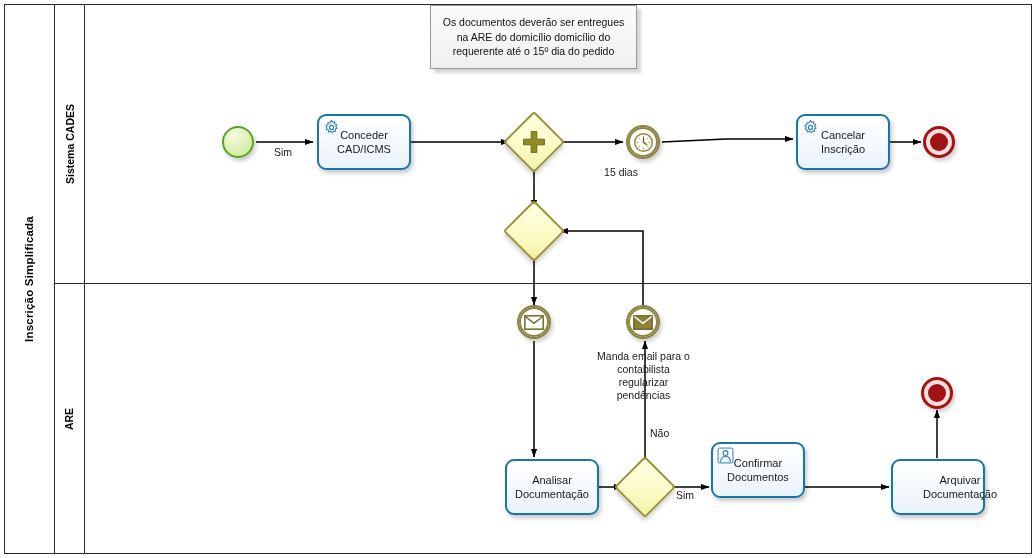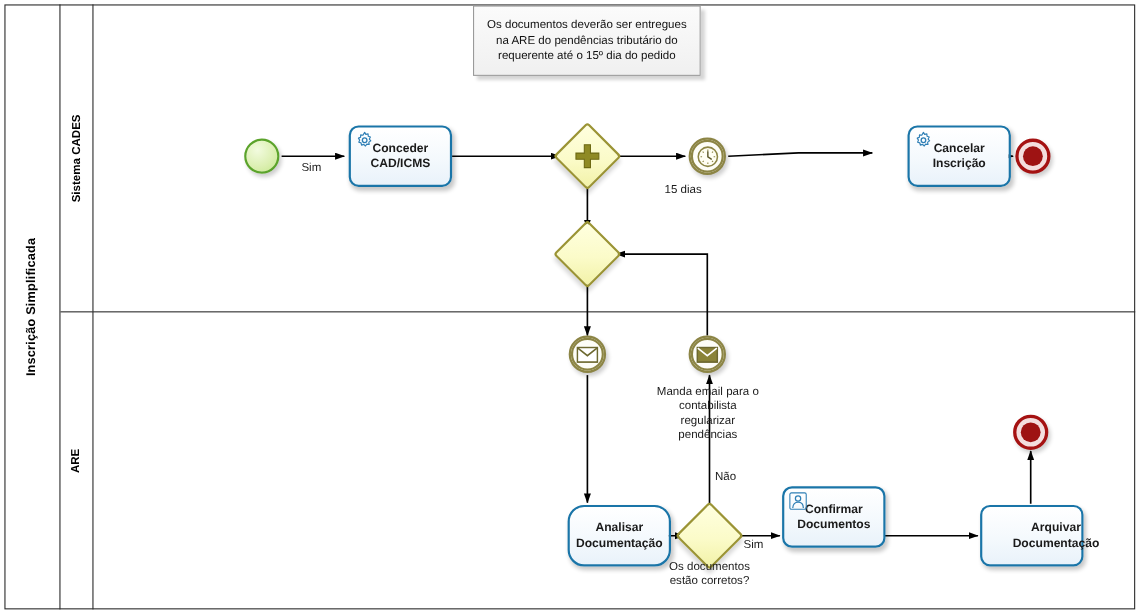--- a/index.html
+++ b/index.html
@@ -22,21 +22,21 @@
   
   #wires{position:absolute;left:0;top:0;width:1036px;height:558px;pointer-events:none;}
 
   
   .node{position:absolute;box-sizing:border-box;}
 
   .task{width:94px;height:56px;border:2px solid #1a75a8;border-radius:9px;
         background:linear-gradient(180deg,#ffffff 0%,#f4f9fd 55%,#e9f2fa 100%);
         box-shadow:2px 3px 4px rgba(0,0,0,.22);
         display:flex;align-items:center;justify-content:center;text-align:center;}
-  .task .lbl{font-size:11px;color:#1b1b1b;line-height:14px;padding:0 3px;font-weight:bold;}
+  .task .lbl{font-size:11px;color:#1b1b1b;line-height:14px;padding:0 3px;}
   .task .tico{position:absolute;left:4px;top:3px;width:17px;height:17px;}
 
   .evt{border-radius:50%;box-shadow:2px 3px 4px rgba(0,0,0,.2);}
   .evt.start{width:32px;height:32px;border:2.5px solid #5ba32b;
              background:radial-gradient(circle at 36% 30%,#f2fbdf 0%,#ddf0b4 55%,#c7e78e 100%);}
   .evt.end{width:32px;height:32px;border:3.5px solid #a51212;background:#f4dede;
            display:flex;align-items:center;justify-content:center;}
   .evt.end i{display:block;width:18px;height:18px;border-radius:50%;background:#9e1313;}
 
   .evt.interm{width:34px;height:34px;border:2px solid #8c8545;background:#fdfdf4;
@@ -138,34 +138,34 @@
     <div class="inner">
       <svg width="21" height="21" viewBox="0 0 24 24">
         <circle cx="12" cy="12" r="10" fill="#fffef3" stroke="#8c8545" stroke-width="1.6"></circle>
         <path d="M12 4.4v1.6M19.6 12h-1.6M12 19.6v-1.6M4.4 12h1.6M17.4 6.6l-1.1 1.1M17.4 17.4l-1.1-1.1M6.6 17.4l1.1-1.1M6.6 6.6l1.1 1.1" stroke="#8c8545" stroke-width="1.1"></path>
         <path d="M12 6.8V12l3.6 2.4" stroke="#5e5a2c" stroke-width="1.5" fill="none" stroke-linecap="round"></path>
       </svg>
     </div>
   </div>
   <div class="evtlbl" style="left:581px;top:166px;width:80px;">15 dias</div>
 
-  <div class="node task" style="left:796px;top:114px;margin-left:29px;">
+  <div class="node task" style="left:796px;top:114px;">
     <svg class="tico" viewBox="0 0 24 24">
       <path d="M12 8.2a3.8 3.8 0 1 0 0 7.6 3.8 3.8 0 0 0 0-7.6zm0 1.7a2.1 2.1 0 1 1 0 4.2 2.1 2.1 0 0 1 0-4.2z" fill="#2f7fb5"></path>
       <path d="M12 1.9l1.5 2.6 2.9-.6.2 3 2.8 1-1.4 2.6 1.9 2.3-2.5 1.6.4 3-3-.4-1.8 2.4-2.1-2.1-2.9 1-.6-2.9-2.9-.8 1.1-2.8-1.6-2.5 2.8-1.1.1-3 2.9.4z" fill="none" stroke="#2f7fb5" stroke-width="1.5" stroke-linejoin="round"></path>
     </svg>
     <div class="lbl">Cancelar Inscrição</div>
   </div>
 
   <div class="node evt end" style="left:923px;top:126px;">
       <i></i>
     </div>
 
   <div class="annot" style="left:430px;top:5px;">
-    <div class="lbl">Os documentos deverão ser entregues na ARE do pendências tributário do requerente até o 15º dia do pedido</div>
+    <div class="lbl">Os documentos deverão ser entregues na ARE do domicílio domicílio do requerente até o 15º dia do pedido</div>
   </div>
 
   <div class="node gw" style="left:512px;top:209px;">
     <div class="mk"></div>
   </div>
 
   <div class="node evt interm" style="left:517px;top:305px;">
     <div class="inner">
       <svg width="20" height="15" viewBox="0 0 24 18">
         <rect x="1" y="1" width="22" height="16" fill="#ffffff" stroke="#6d6930" stroke-width="1.8"></rect>
@@ -177,28 +177,27 @@
   <div class="node evt interm" style="left:626px;top:305px;">
     <div class="inner">
       <svg width="20" height="15" viewBox="0 0 24 18">
         <rect x="1" y="1" width="22" height="16" fill="#8a8338" stroke="#6d6930" stroke-width="1.8"></rect>
         <path d="M1.6,1.8 L12,10 L22.4,1.8" fill="none" stroke="#ffffff" stroke-width="1.8"></path>
       </svg>
     </div>
   </div>
   <div class="evtlbl" style="left:591px;top:350px;width:105px;">Manda email para o contabilista regularizar pendências</div>
 
-  <div class="node task" style="left:516px;top:459px;border-radius:15px;">
+  <div class="node task" style="left:505px;top:459px;">
     <div class="lbl">Analisar Documentação</div>
   </div>
 
   <div class="node gw" style="left:623px;top:465px;">
     <div class="mk"></div>
   </div>
-  <div class="evtlbl" style="left:594px;top:509px;width:102px;">Os documentos estão corretos?</div>
   <div class="flowlbl" style="left:650px;top:427px;">Não</div>
   <div class="flowlbl" style="left:676px;top:489px;">Sim</div>
 
   <div class="node task" style="left:711px;top:442px;">
     <svg class="tico" viewBox="0 0 24 24">
       <rect x="1.5" y="1.5" width="21" height="21" rx="2" fill="none" stroke="#2f7fb5" stroke-width="1.4"></rect>
       <circle cx="12" cy="8.6" r="3.4" fill="none" stroke="#2f7fb5" stroke-width="1.6"></circle>
       <path d="M5.2,21 C5.2,15.8 8.3,13.4 12,13.4 C15.7,13.4 18.8,15.8 18.8,21" fill="none" stroke="#2f7fb5" stroke-width="1.6"></path>
     </svg>
     <div class="lbl">Confirmar Documentos</div>

